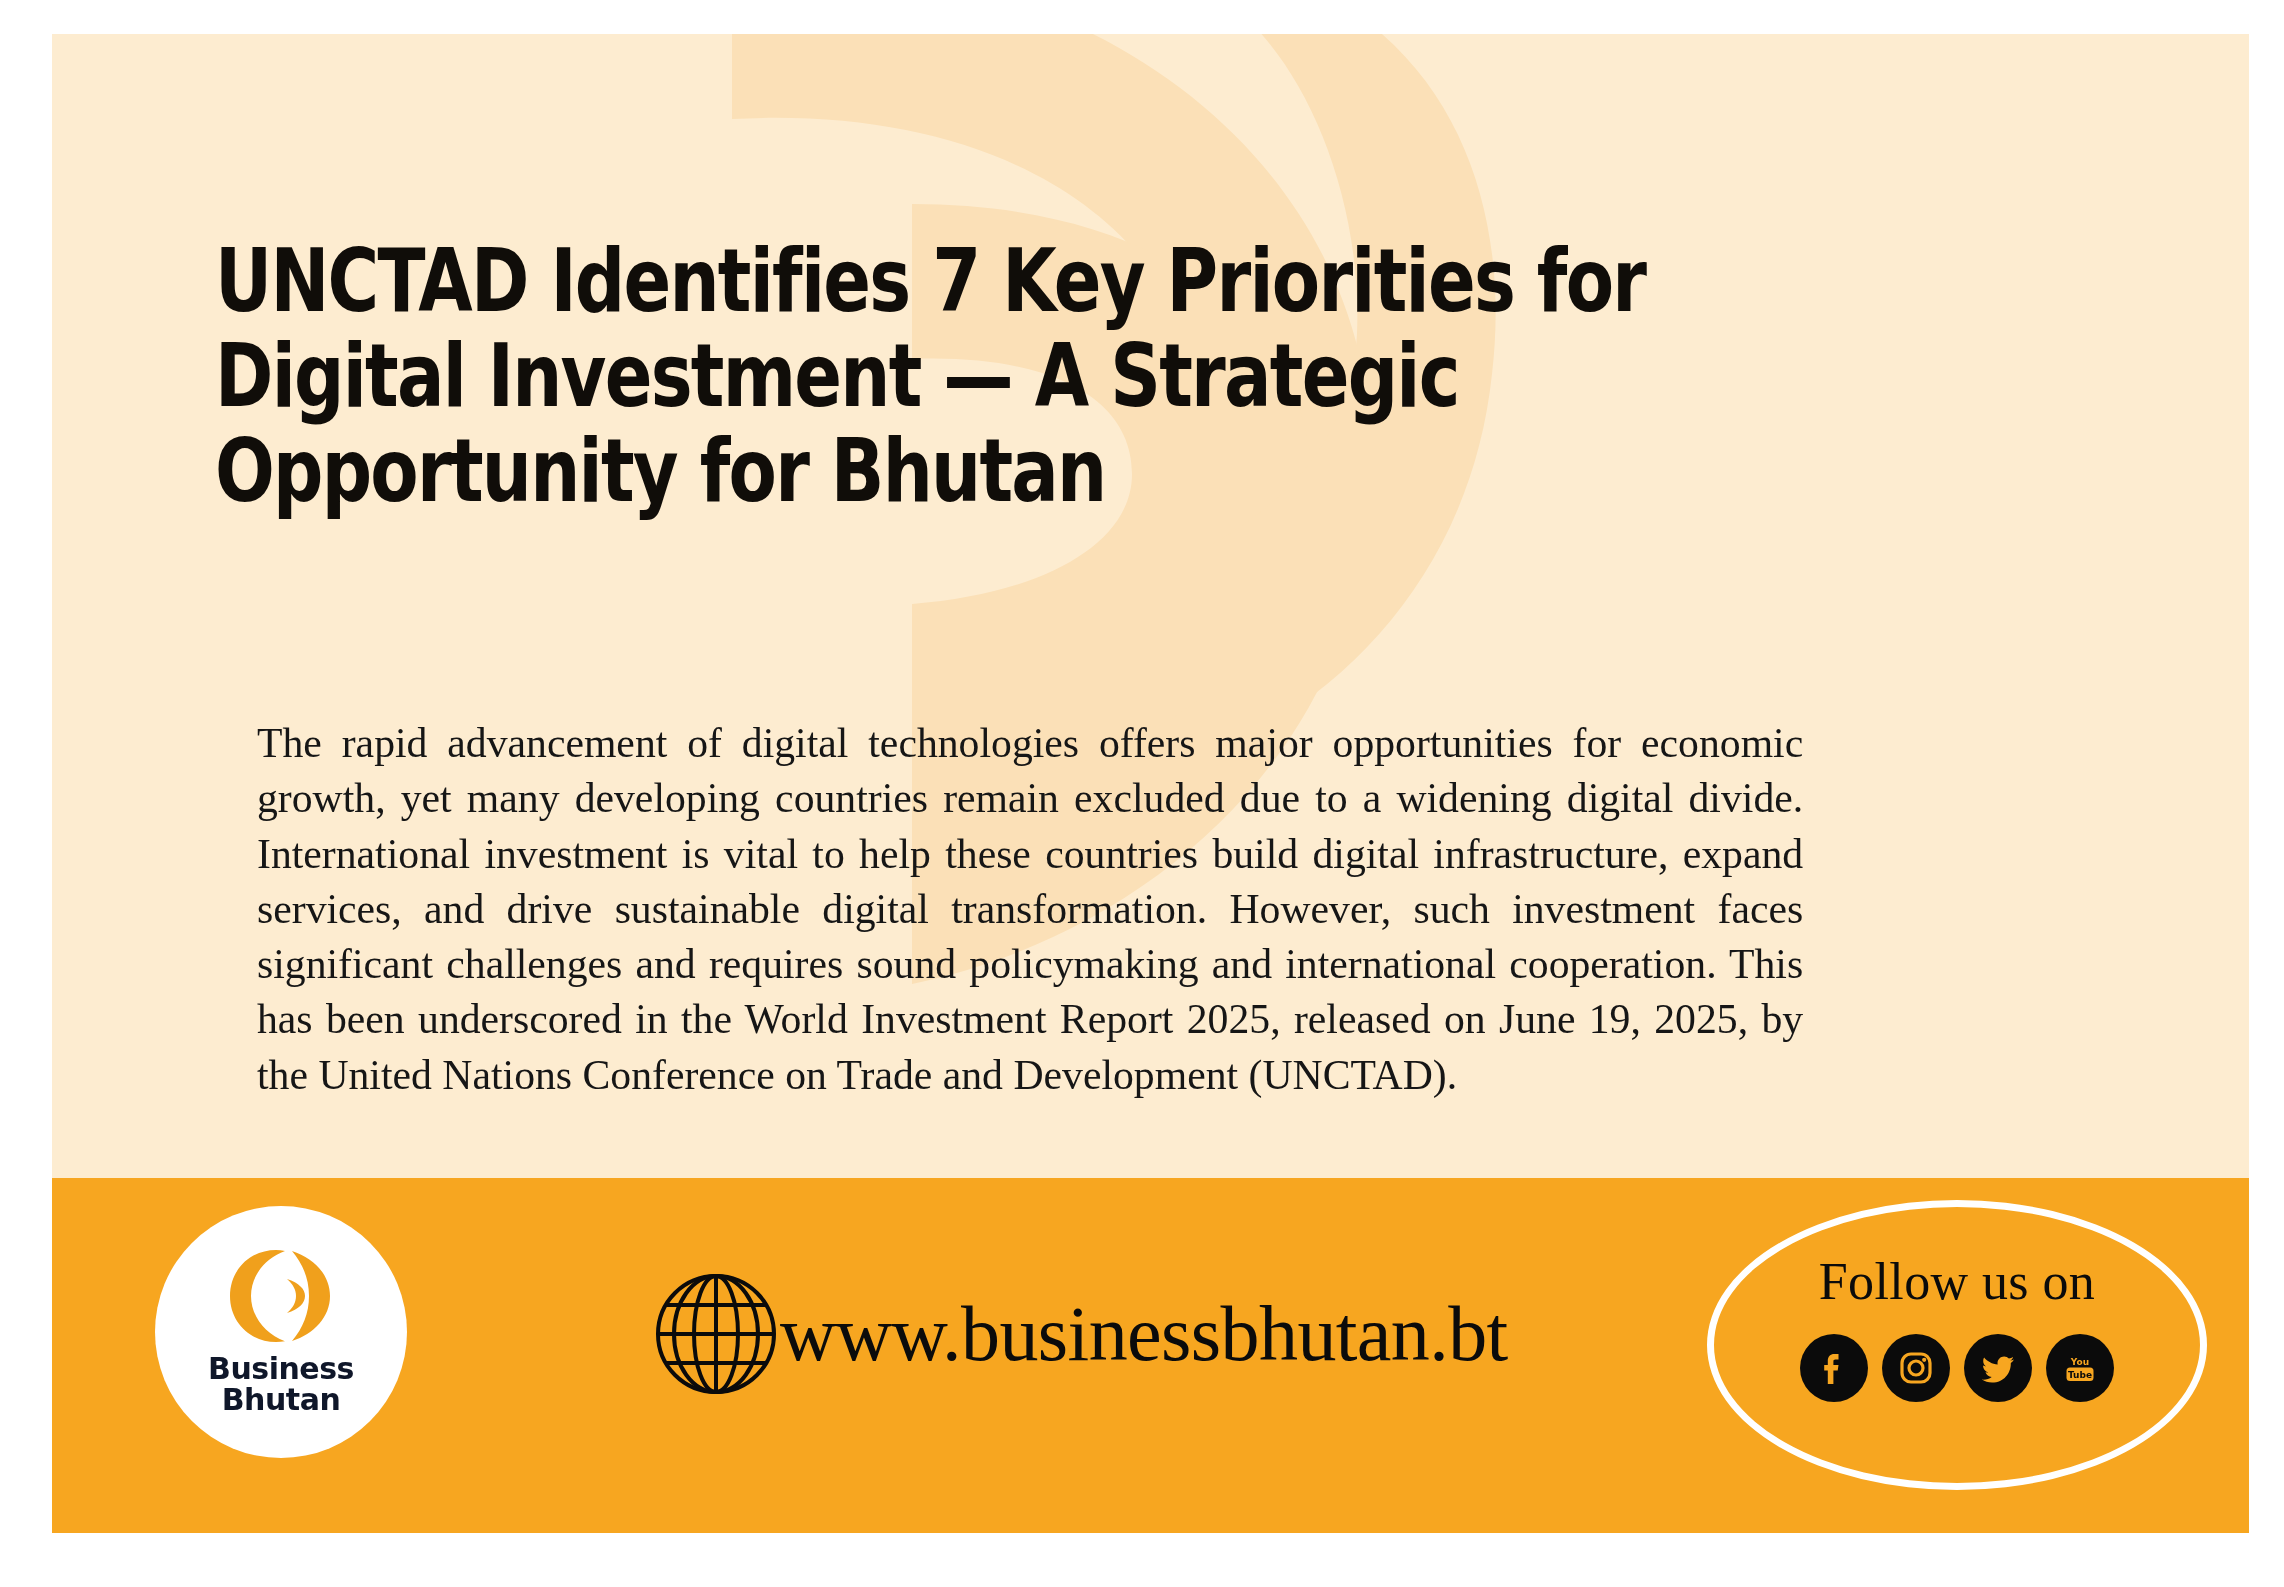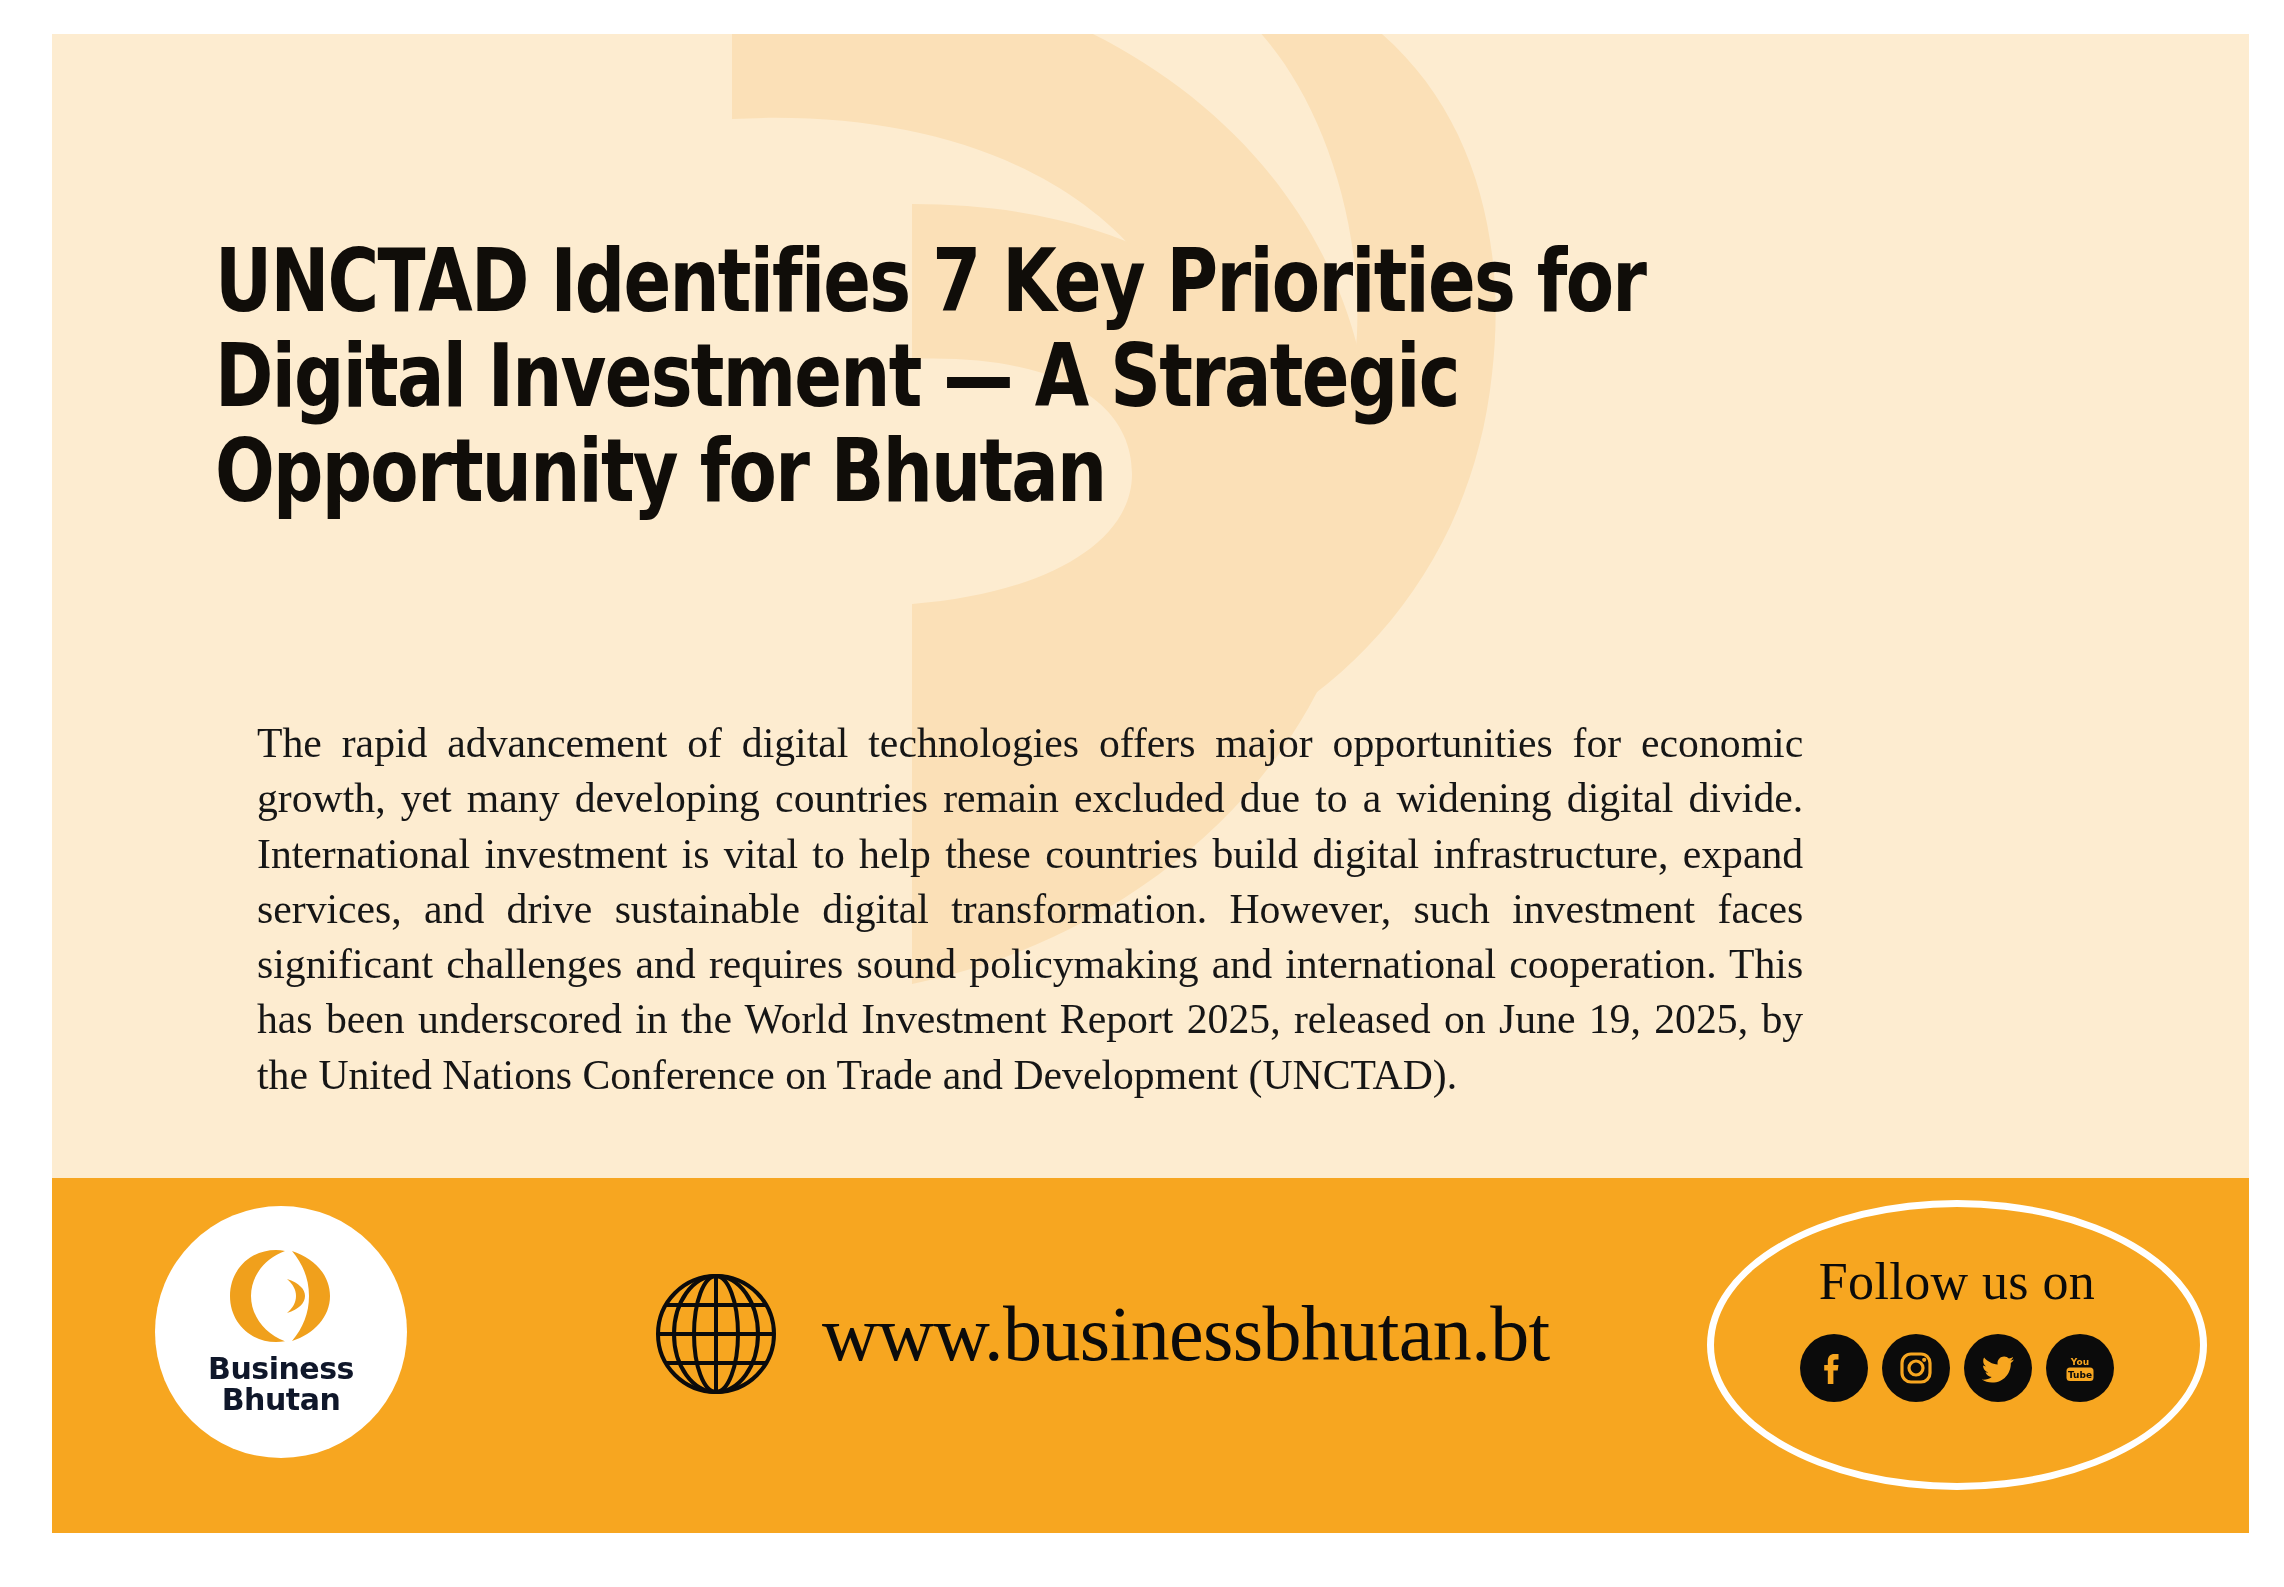--- a/index.html
+++ b/index.html
@@ -107,21 +107,20 @@
     white-space: pre-line;
   }
 
   
   .url-group {
     position: absolute;
     left: 600px;
     top: 92px;
     display: flex;
     align-items: center;
-    gap: 42px;
   }
   .globe-icon { width: 128px; height: 128px; flex: none; }
   .globe-icon svg { display:block; width:100%; height:100%; }
   .url-text {
     font-family: "Liberation Serif", serif;
     font-size: 78px;
     color: #0b0b0b;
     letter-spacing: -0.6px;
     white-space: nowrap;
   }

